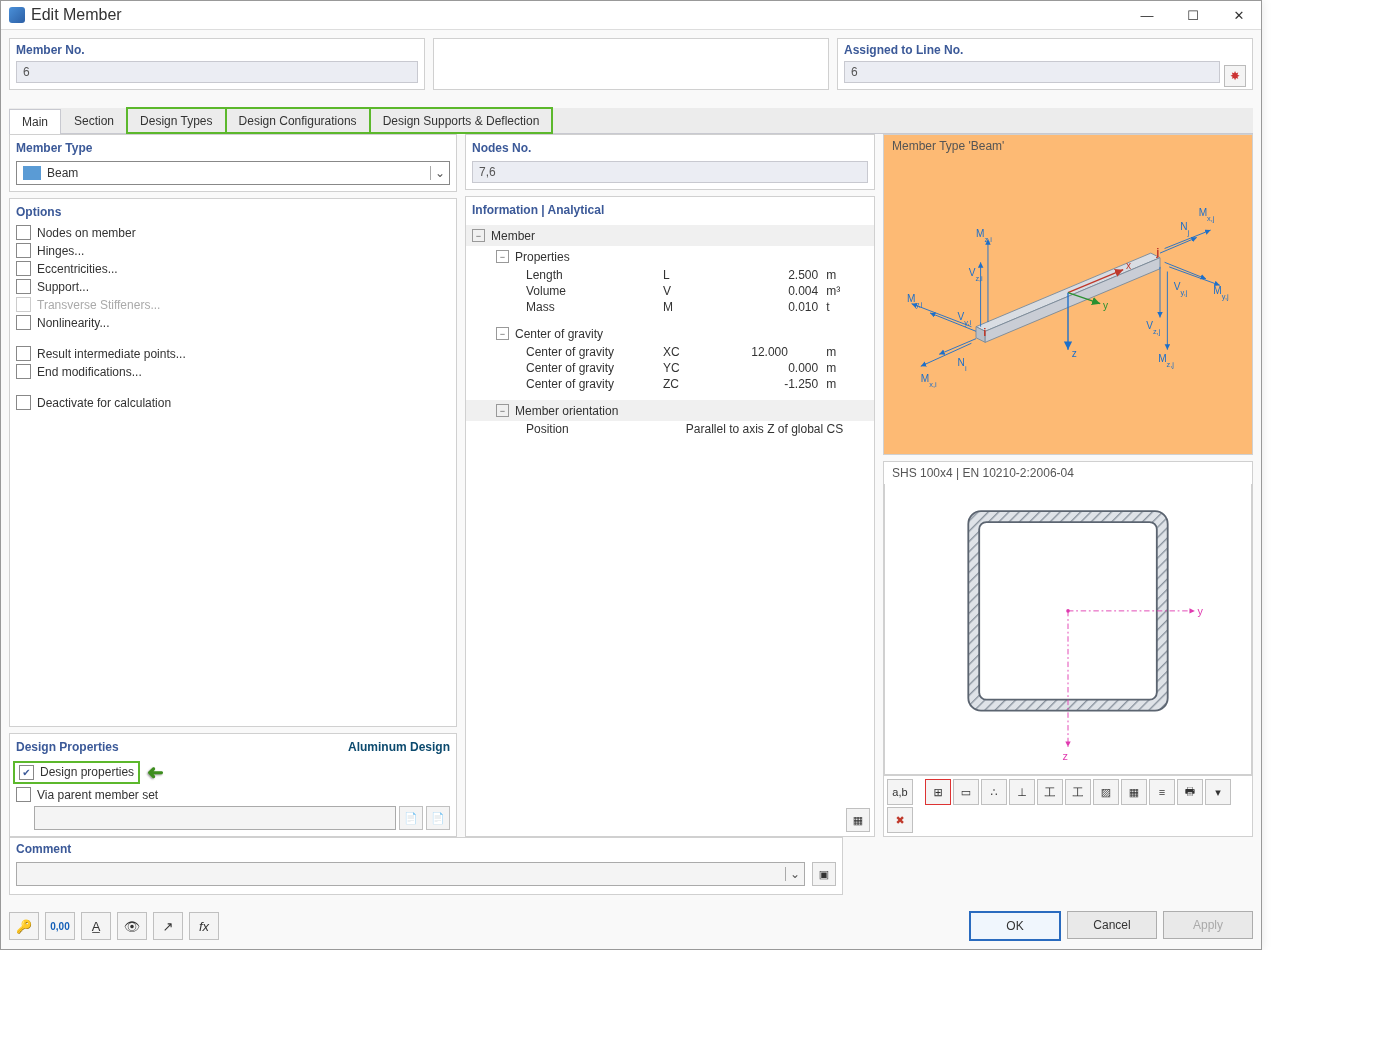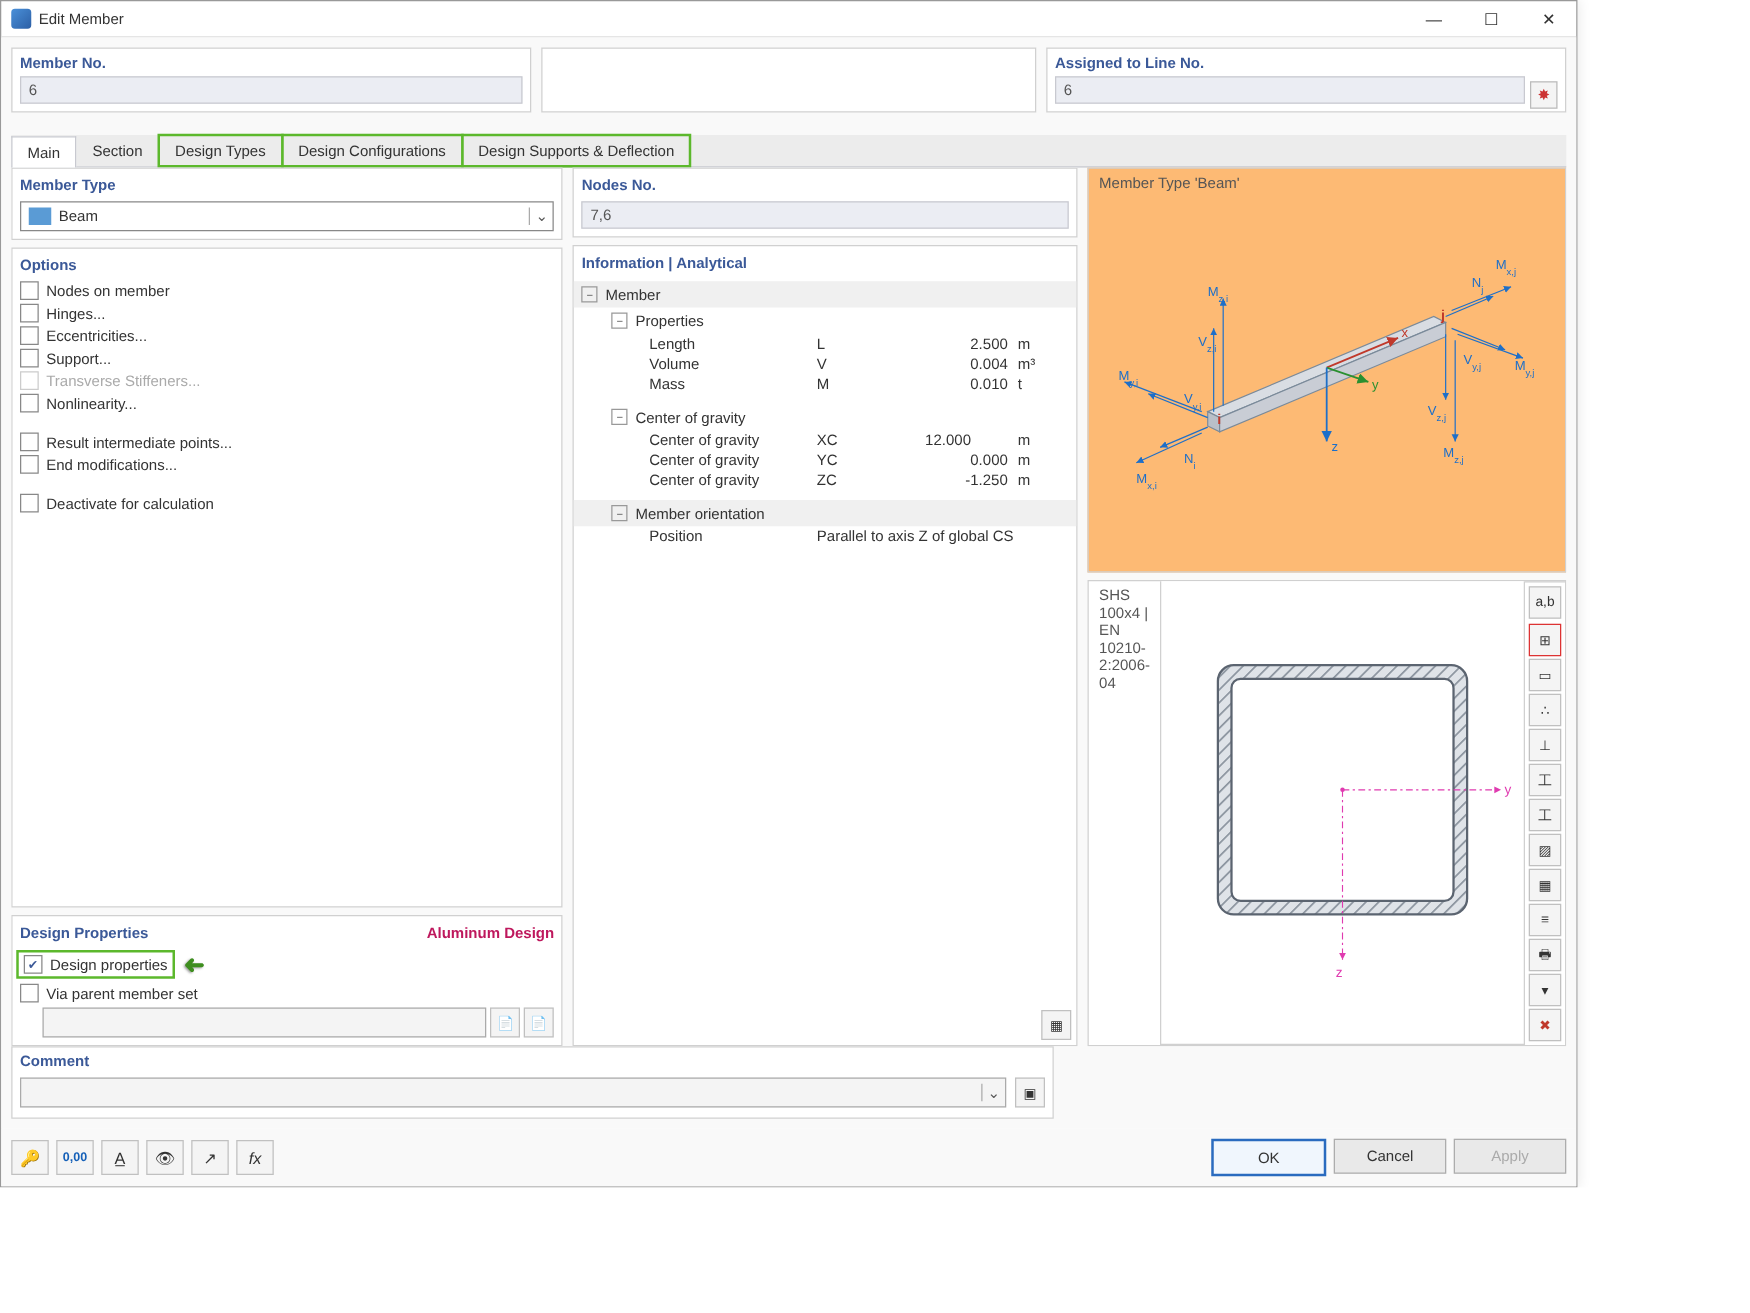--- a/index.html
+++ b/index.html
@@ -1,19 +1,19 @@
 <!DOCTYPE html>
 <html><head>
 <meta charset="utf-8">
 <style>
 html,body{margin:0;padding:0;font-family:"Segoe UI",Tahoma,sans-serif;font-size:12px;color:#333;background:#fff}
 .window{width:1260px;height:948px;border:1px solid #999;box-shadow:0 0 10px rgba(0,0,0,.1);display:flex;flex-direction:column;position:relative}
 .titlebar{height:28px;display:flex;align-items:center;padding:0 8px;border-bottom:1px solid #ddd}
 .titlebar .appicon{width:16px;height:16px;margin-right:6px;background:linear-gradient(135deg,#4a90d9,#2c5fa5);border-radius:3px}
-.titlebar .title{flex:1;font-size:12px}
+.titlebar .title{flex:1;font-size:16px}
 .titlebar .winbtns{display:flex;gap:18px}
 .titlebar .winbtn{width:28px;height:20px;display:flex;align-items:center;justify-content:center;font-size:13px;cursor:default}
 .body{flex:1;padding:8px;background:#f9f9f9;display:flex;flex-direction:column;overflow:hidden}
 .toprow{display:flex;gap:8px;margin-bottom:4px}
 .panel{background:#fff;border:1px solid #d0d0d0;padding:4px 6px 6px 6px}
 .panel-title{color:#3b5998;font-weight:600;font-size:12px;margin-bottom:4px}
 .input-ro{background:#ebedf3;border:1px solid #c8c9d0;height:20px;line-height:20px;padding:0 6px;color:#555}
 .toprow .p1{width:402px}
 .toprow .p2{flex:1}
 .toprow .p3{width:402px;position:relative}
@@ -157,21 +157,21 @@
           <div style="height:10px"></div>
           <div class="chk-row">
               <span class="chk"></span>
               <span>Deactivate for calculation</span>
             </div>
         </div>
 
         <div class="section designprop">
           <div class="sec-title">
             <span>Design Properties</span>
-            <span style="color:#be185d">Aluminum Design</span>
+            <span style="color:#0c4a6e">Aluminum Design</span>
           </div>
           <div style="display:flex;align-items:center">
             <span class="hl-box">
               <span class="chk checked"></span>
               <span>Design properties</span>
             </span>
             <span class="arrow-ind">➜</span>
           </div>
           <div class="chk-row">
               <span class="chk"></span>
@@ -270,21 +270,21 @@
             <tr class="gray-row">
                   <td colspan="4" style="padding-left:30px">
                     <span class="tree-row">
                       <span class="tog">−</span>
                       <span>Member orientation</span>
                     </span>
                   </td>
                 </tr>
             <tr>
                   <td style="padding-left:60px">Position</td>
-                  <td colspan="3" style="text-align:left;padding-right:8px">Parallel to axis Z of global CS</td>
+                  <td colspan="3" style="text-align:center;padding-right:8px">Parallel to axis Z of global CS</td>
                 </tr>
           </tbody>
             </table>
           <div style="position:absolute;bottom:4px;right:4px" class="small-icon">▦</div>
         </div>
       </div>
 
       <div class="col col3">
         <div class="preview-3d" style="height:290px">
           <div class="preview-label">Member Type 'Beam'</div>
@@ -335,21 +335,21 @@
             <line x1="100" y1="180" x2="50" y2="160" stroke="#1d6fc9" marker-end="url(#ah)"></line>
               <text x="80" y="168" fill="#1d6fc9" font-size="11">V<tspan baseline-shift="sub" font-size="8">y,i</tspan></text>
             <line x1="95" y1="175" x2="30" y2="150" stroke="#1d6fc9" marker-end="url(#ah)"></line>
               <text x="25" y="148" fill="#1d6fc9" font-size="11">M<tspan baseline-shift="sub" font-size="8">y,i</tspan></text>
             <line x1="100" y1="188" x2="60" y2="205" stroke="#1d6fc9" marker-end="url(#ah)"></line>
               <text x="80" y="218" fill="#1d6fc9" font-size="11">N<tspan baseline-shift="sub" font-size="8">i</tspan></text>
             <line x1="95" y1="193" x2="40" y2="218" stroke="#1d6fc9" marker-end="url(#ah)"></line>
               <text x="40" y="235" fill="#1d6fc9" font-size="11">M<tspan baseline-shift="sub" font-size="8">x,i</tspan></text>
           </svg>
         </div>
-        <div style="border:1px solid #d0d0d0;background:#fff;flex:1;display:flex;flex-direction:row">
+        <div style="border:1px solid #d0d0d0;background:#fff;flex:1;display:flex;flex-direction:column">
           <div class="shs-label">SHS 100x4 | EN 10210-2:2006-04</div>
           <div class="section-svg">
             <svg viewBox="0 0 320 320" width="290" height="290">
               <defs>
                 <pattern id="hatch" width="8" height="8" patternUnits="userSpaceOnUse" patternTransform="rotate(45)">
                   <rect width="8" height="8" fill="#dfe3e8"></rect>
                     <line x1="0" y1="0" x2="0" y2="8" stroke="#8a939e" stroke-width="3"></line>
                 </pattern>
                 <marker id="mp" markerWidth="8" markerHeight="8" refX="6" refY="3" orient="auto">
                     <path d="M0,0 L6,3 L0,6 Z" fill="#e03bb0"></path>

